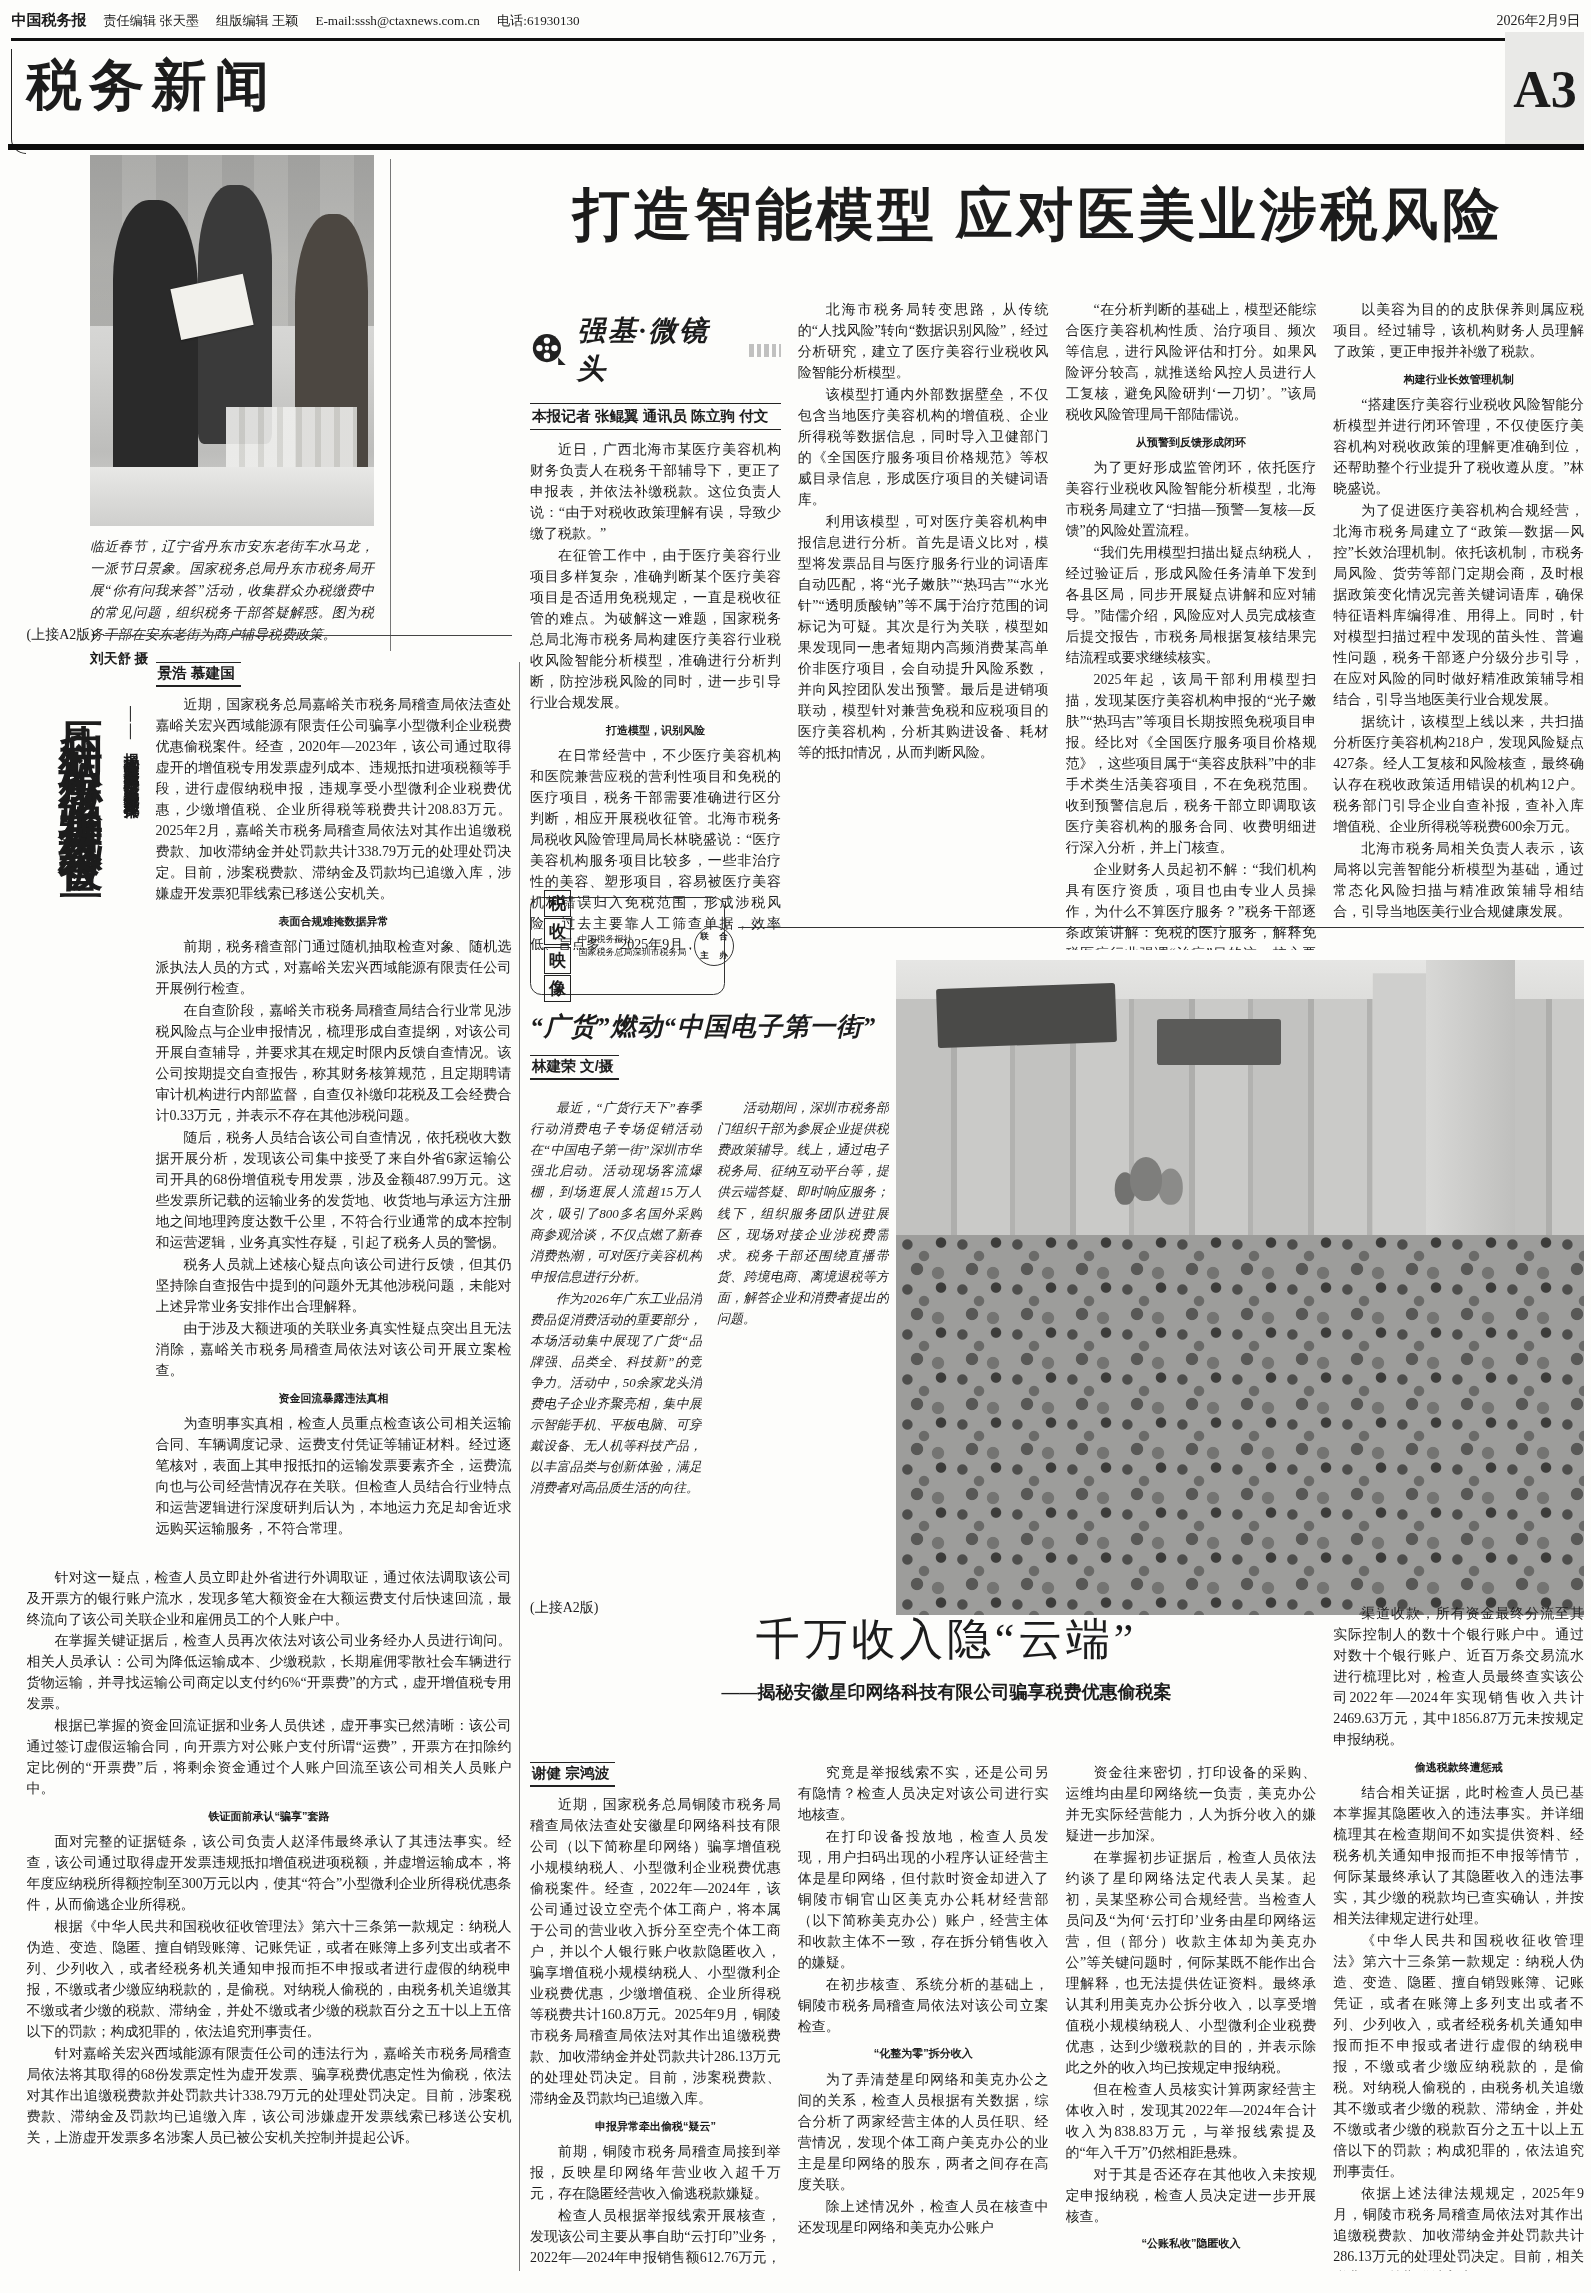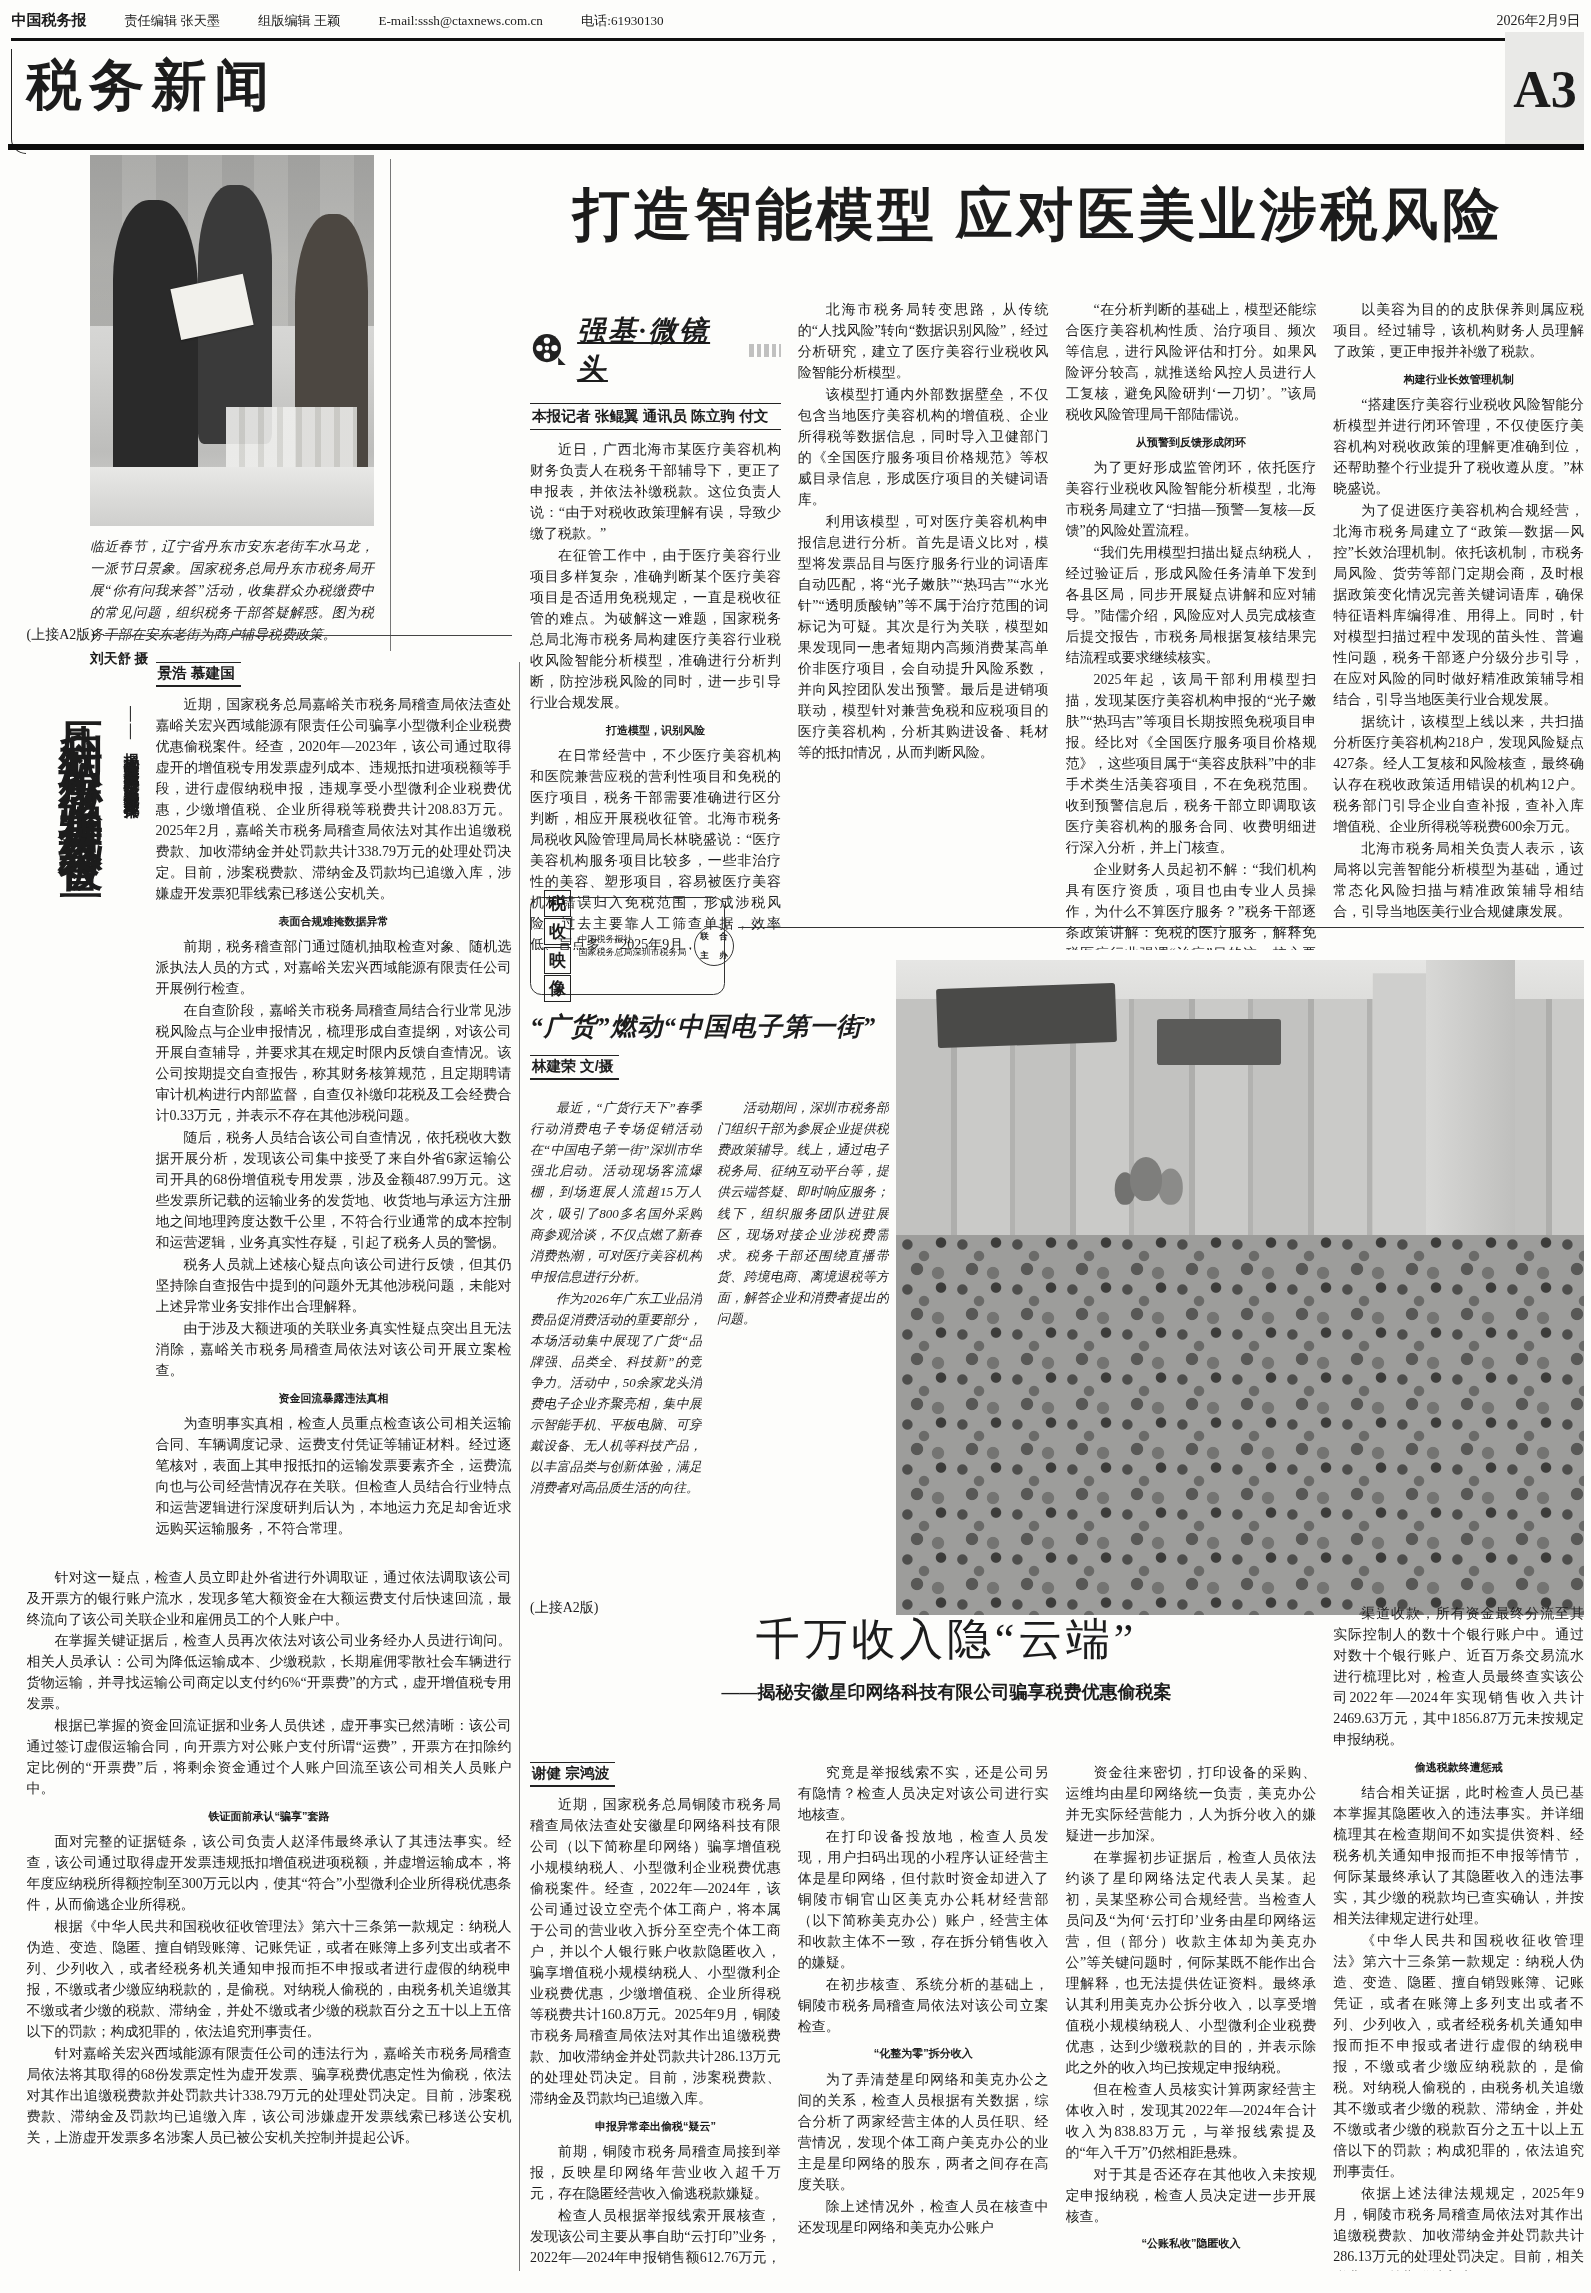--- a/index.html
+++ b/index.html
@@ -1,19 +1,19 @@
 <!DOCTYPE html>
 <html style="font-size:15px"><head>
 <meta charset="utf-8">
 <style>
   html,body{margin:0;padding:0;background:#f3f2ee;}
   #page{position:relative;width:1592px;height:2294px;background:#fdfdfb;margin:0 auto;
         font-family:"Liberation Serif","DejaVu Serif",serif;color:#1c1c1c;overflow:hidden;}
   
-  .masthead{position:absolute;left:11.4px;top:7.6px;right:11.4px;height:26.5px;display:flex;align-items:center;font-size:13.2px;gap:38px;}
+  .masthead{position:absolute;left:11.4px;top:7.6px;right:11.4px;height:26.5px;display:flex;align-items:center;font-size:13.2px;gap:17px;}
   .masthead .paper{font-weight:bold;font-size:15px;}
   .masthead .date{margin-left:auto;font-size:14px;}
   .mast-rule{position:absolute;left:11.4px;right:11.4px;top:38px;height:2.8px;background:#111;}
   
   .section-title{position:absolute;left:26.5px;top:49px;font-size:55px;font-weight:bold;letter-spacing:7.6px;
                  font-family:"Liberation Sans","DejaVu Sans",sans-serif;}
   .corner-curve{position:absolute;left:11.4px;top:49px;width:13.2px;height:104px;border-left:1.9px solid #222;border-bottom:1.9px solid #222;border-radius:0 0 0 24.6px;}
   .a3-box{position:absolute;right:7.6px;top:32px;width:79px;height:115px;background:#e9e9e7;display:flex;align-items:center;justify-content:center;}
   .a3-box span{font-size:52px;font-weight:bold;font-family:"Liberation Serif",serif;}
   .heavy-rule{position:absolute;left:7.6px;right:7.6px;top:144px;height:5.7px;background:#0d0d0d;}
@@ -47,21 +47,21 @@
   .byline-box{display:inline-block;font-weight:bold;font-size:14.7px;border-bottom:2.8px double #222;border-top:0.9px solid #222;
               padding:0.9px 5.7px 1.9px 1.9px;margin:0 0 7.6px 0;font-family:"Liberation Sans","DejaVu Sans",sans-serif;}
   .col p{font-size:14px;line-height:1.5;text-align:justify;margin:0 0 0.9px 0;text-indent:2em;}
   .col-subhead{font-weight:bold;text-align:center;font-size:11px;margin:9.5px 0 7.6px;
                font-family:"Liberation Sans","DejaVu Sans",sans-serif;}
   
   .main-headline{position:absolute;left:492px;top:185px;width:1092px;text-align:center;font-size:57px;font-weight:bold;letter-spacing:3.8px;line-height:1.05;}
   .main-cols{position:absolute;left:530px;top:299px;width:1054px;height:651px;display:flex;gap:17px;}
   .main-cols .col{width:251px;overflow:hidden;}
   .qiangji{display:flex;align-items:center;gap:9.5px;margin:13.2px 0 15px;}
-  .qiangji .label{font-size:28px;font-weight:bold;font-style:italic;letter-spacing:2.8px;text-decoration:underline;}
+  .qiangji .label{font-size:28px;font-weight:bold;font-style:italic;letter-spacing:2.8px;}
   .film-strip{height:13.2px;flex:0 0 32px;background:repeating-linear-gradient(90deg,#999 0 4.7px,#fff 4.7px 7.6px);opacity:.6;}
   .main-byline{width:100%;box-sizing:border-box;font-weight:bold;font-size:14.7px;border-top:0.9px solid #222;border-bottom:1.9px solid #222;
                padding:2.8px 1.9px;margin-bottom:9.5px;font-family:"Liberation Sans","DejaVu Sans",sans-serif;}
   
   .yingxiang{position:absolute;left:530px;top:897px;width:195px;height:98px;border:1.4px solid #333;border-radius:11.4px;
              display:flex;align-items:center;gap:7.6px;padding:5.7px;box-sizing:border-box;}
   .yx-chars{display:flex;flex-wrap:wrap;width:55px;gap:1.9px;}
   .yx-chars span{width:24.6px;height:24.6px;border:1.4px solid #222;font-weight:bold;font-size:17px;display:flex;align-items:center;justify-content:center;}
   .yx-orgs{font-size:9px;line-height:1.5;white-space:nowrap;}
   .yx-seal{width:38px;height:38px;border:1.4px solid #333;border-radius:50%;display:grid;grid-template-columns:1fr 1fr;

